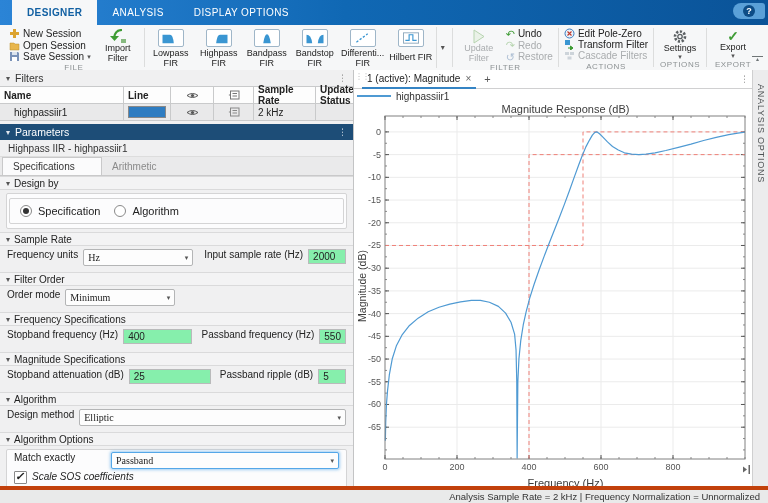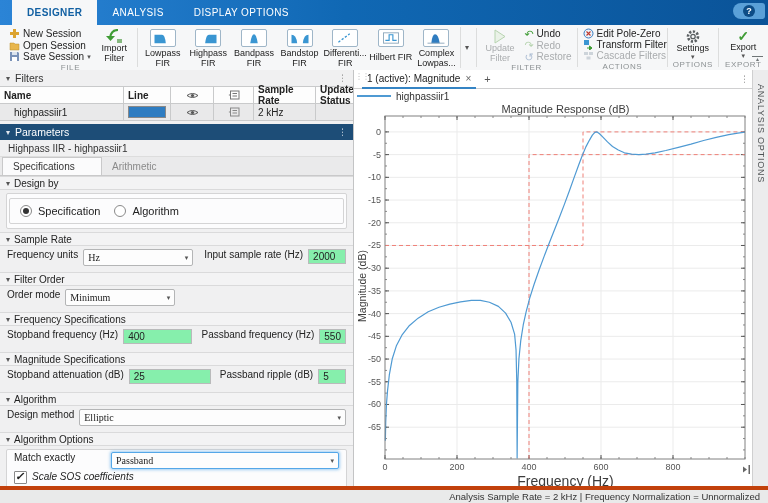--- a/index.html
+++ b/index.html
@@ -67,21 +67,21 @@
   .dragdots{position:absolute;left:1px;top:2px;color:#b5b5b6;font-size:8px;letter-spacing:-1px;}
   .doctab{display:flex;align-items:center;gap:5px;font-size:10px;color:#222;padding:0 5px;height:100%;border-bottom:2px solid #3584c4;cursor:pointer;}
   .doctab .close{color:#666;font-size:10px;cursor:pointer;}
   .addtab{margin-left:8px;color:#555;font-size:11px;cursor:pointer;}
   .ptabrow .dots{position:absolute;right:4px;color:#888;font-size:9px;cursor:pointer;}
   .legendrow{height:14px;display:flex;align-items:center;padding-left:3px;}
   .legendline{width:34px;height:2px;margin-right:5px;}
   .legendlabel{font-size:10px;color:#333;}
   .chart-wrap{position:absolute;left:0;right:0;top:32px;bottom:0;}
   .chart-title{position:absolute;top:1px;left:30px;right:6px;text-align:center;font-size:11px;color:#3c3c3c;}
-  .chart-xlabel{position:absolute;bottom:1px;left:30px;right:6px;text-align:center;font-size:14px;color:#3c3c3c;}
+  .chart-xlabel{position:absolute;bottom:1px;left:30px;right:6px;text-align:center;font-size:11px;color:#3c3c3c;}
   .chart-ylabel{position:absolute;left:-57px;top:178px;width:130px;text-align:center;transform:rotate(-90deg);font-size:10.5px;color:#3c3c3c;}
   .panel-collapse{position:absolute;right:2px;bottom:16px;color:#555;}
 
   
   .rstrip{position:absolute;right:0;top:70px;width:15px;bottom:13px;background:#ececed;border-left:1px solid #cfcfd0;display:flex;flex-direction:column;align-items:center;}
   .rstrip .vtext{writing-mode:vertical-rl;font-size:9px;color:#4f5355;letter-spacing:.8px;margin-top:14px;white-space:nowrap;}
   .statusbar{position:absolute;left:0;right:0;bottom:0;height:13px;background:#e9eaea;border-top:4px solid #c2410c;display:flex;align-items:center;justify-content:flex-end;padding-right:8px;font-size:9.5px;color:#333;}
 </style>
 </head>
 <body>
@@ -176,28 +176,20 @@
           <span>Differenti...</span>
           <span>FIR</span>
         </div>
         <div class="bbtn" style="justify-content:flex-start;">
           <svg class="ricon" viewBox="0 0 24 17">
               <rect x="4" y="3" width="16" height="11" fill="none" stroke="#8fa9bd"></rect>
               <path d="M6 11 h4 v-6 h4 v6 h4" stroke="#3a96d2" fill="none" stroke-width="1.2"></path>
             </svg>
           <span style="margin-top:4px;">Hilbert FIR</span>
           <span></span>
-        </div>
-        <div class="bbtn">
-          <svg class="ricon" viewBox="0 0 24 17">
-              <path d="M7 14 Q8 4.5 11 4.5 Q14.5 4.5 16 14 Z" fill="#2f7cc0"></path>
-              <path d="M3 14 h18" stroke="#8fa9bd"></path>
-            </svg>
-          <span>Complex</span>
-          <span>Lowpas...</span>
         </div>
         <div class="gallery-arrow">▾</div>
       </div>
       <div class="rsec-label">RESPONSE</div>
     </div>
     <div class="rsep"></div>
 
     <div class="rsec">
       <div class="rsec-content">
         <div class="bbtn disabled">

